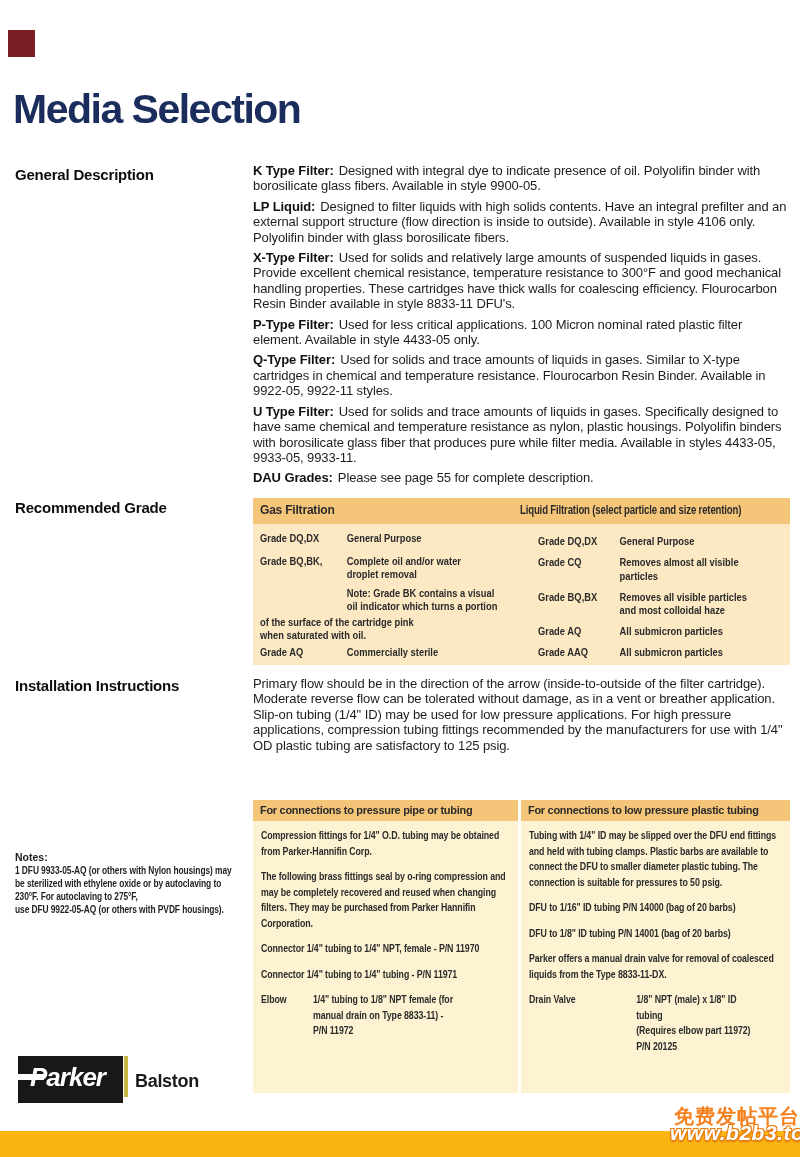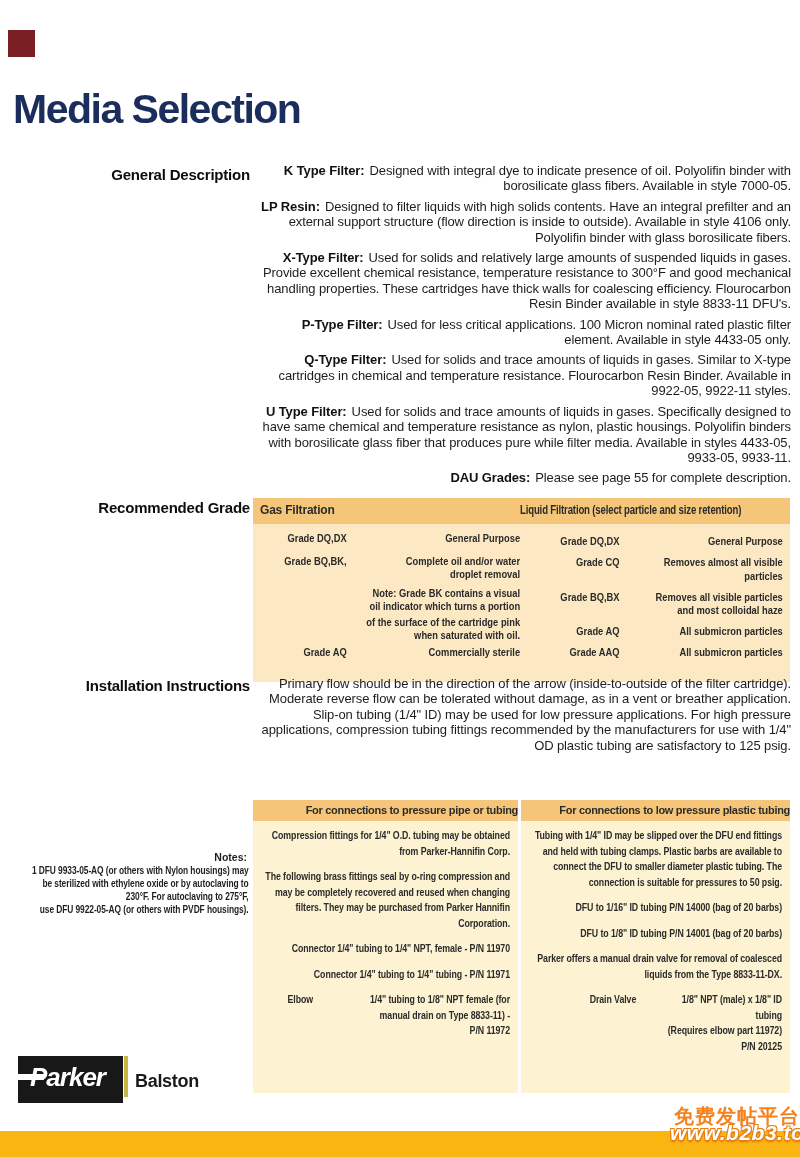--- a/index.html
+++ b/index.html
@@ -1,21 +1,20 @@
 <!DOCTYPE html>
 <html><head>
 <meta charset="utf-8">
 <style>
   html,body{margin:0;padding:0;background:#888;}
   .page{
     position:relative;width:800px;height:1157px;background:#ffffff;
     margin:0 auto;overflow:hidden;
     font-family:"Liberation Sans","DejaVu Sans",sans-serif;
     color:#1c1c1c;
-    text-align:right;
   }
   
   .corner-mark{position:absolute;left:8px;top:30px;width:27px;height:27px;background:#7a2025;}
   
   .title{
     position:absolute;left:13px;top:86px;
     font-size:41px;font-weight:700;letter-spacing:-1.5px;color:#1b2d5c;
   }
   
   .lhead{position:absolute;left:15px;width:235px;font-size:15px;font-weight:700;color:#0d0d0d;letter-spacing:-0.2px;}
@@ -25,21 +24,21 @@
   
   .desc-col{position:absolute;left:253px;top:163px;width:538px;}
   .desc-col p{margin:0 0 5px 0;font-size:13px;line-height:15.4px;letter-spacing:-0.1px;color:#1d1d1d;}
   .plabel{font-weight:700;margin-right:5px;color:#111;}
   
   .grade-table{position:absolute;left:253px;top:498px;width:537px;height:167px;}
   .grade-head{position:relative;height:26px;background:#f5c679;}
   .grade-head .gh-left{position:absolute;left:7px;top:5px;font-size:12px;font-weight:700;color:#2b2b2b;letter-spacing:-0.2px;}
   .grade-head .gh-right{position:absolute;left:267px;top:5px;font-size:12px;font-weight:700;color:#2b2b2b;
     white-space:nowrap;transform:scaleX(0.80);transform-origin:0 0;letter-spacing:-0.2px;}
-  .grade-body{position:relative;height:158px;background:#fce9c4;font-size:11px;font-weight:700;color:#2a2a2a;line-height:13.5px;}
+  .grade-body{position:relative;height:141px;background:#fce9c4;font-size:11px;font-weight:700;color:#2a2a2a;line-height:13.5px;}
   .gcol{position:absolute;transform:scaleX(0.85);transform-origin:0 0;}
   .gcol.gas{left:7px;top:8px;width:306px;}
   .gcol.liquid{left:285px;top:11px;width:288px;}
   .grow{display:flex;}
   .grow .glabel{flex:0 0 102px;}
   .gcol.liquid .grow .glabel{flex:0 0 96px;}
   .grow .gdesc{flex:1;white-space:pre-line;}
   .gas .grow.r1{margin-bottom:9px;}
   .gas .grow.r2{margin-bottom:5px;}
   .gas .grow.r3{margin-bottom:2px;}
@@ -88,22 +87,22 @@
 
   <div class="corner-mark"></div>
 
   <div class="title">Media Selection</div>
 
   <div class="lhead grade">Recommended Grade</div>
   <div class="lhead general">General Description</div>
   <div class="lhead install">Installation Instructions</div>
 
   <div class="desc-col">
-    <p><span class="plabel">K Type Filter:</span><span>Designed with integral dye to indicate presence of oil.  Polyolifin binder with borosilicate glass fibers.  Available in style 7000-05.</span></p>
-    <p><span class="plabel">LP Resin:</span><span>Designed to filter liquids with high solids contents.  Have an integral prefilter and an external support structure (flow direction is inside to outside).  Available in style 4106 only.  Polyolifin binder with glass borosilicate fibers.</span></p>
+    <p><span class="plabel">K Type Filter:</span><span>Designed with integral dye to indicate presence of oil.  Polyolifin binder with borosilicate glass fibers.  Available in style 9900-05.</span></p>
+    <p><span class="plabel">LP Liquid:</span><span>Designed to filter liquids with high solids contents.  Have an integral prefilter and an external support structure (flow direction is inside to outside).  Available in style 4106 only.  Polyolifin binder with glass borosilicate fibers.</span></p>
     <p><span class="plabel">X-Type Filter:</span><span>Used for solids and relatively large amounts of suspended liquids in gases.  Provide excellent chemical resistance, temperature resistance to 300°F and good mechanical handling properties.  These cartridges have thick walls for coalescing efficiency.  Flourocarbon Resin Binder available in style 8833-11 DFU's.</span></p>
     <p><span class="plabel">P-Type Filter:</span><span>Used for less critical applications.  100 Micron nominal rated plastic filter element.  Available in style 4433-05 only.</span></p>
     <p><span class="plabel">Q-Type Filter:</span><span>Used for solids and trace amounts of liquids in gases.  Similar to X-type cartridges in chemical and temperature resistance.  Flourocarbon Resin Binder.  Available in 9922-05, 9922-11 styles.</span></p>
     <p><span class="plabel">U Type Filter:</span><span>Used for solids and trace amounts of liquids in gases.  Specifically designed to have same chemical and temperature resistance as nylon, plastic housings.  Polyolifin binders with borosilicate glass fiber that produces pure while filter media.  Available in styles 4433-05, 9933-05, 9933-11.</span></p>
     <p><span class="plabel">DAU Grades:</span><span>Please see page 55 for complete description.</span></p>
   </div>
 
   <div class="grade-table">
     <div class="grade-head">
       <span class="gh-left">Gas Filtration</span>

